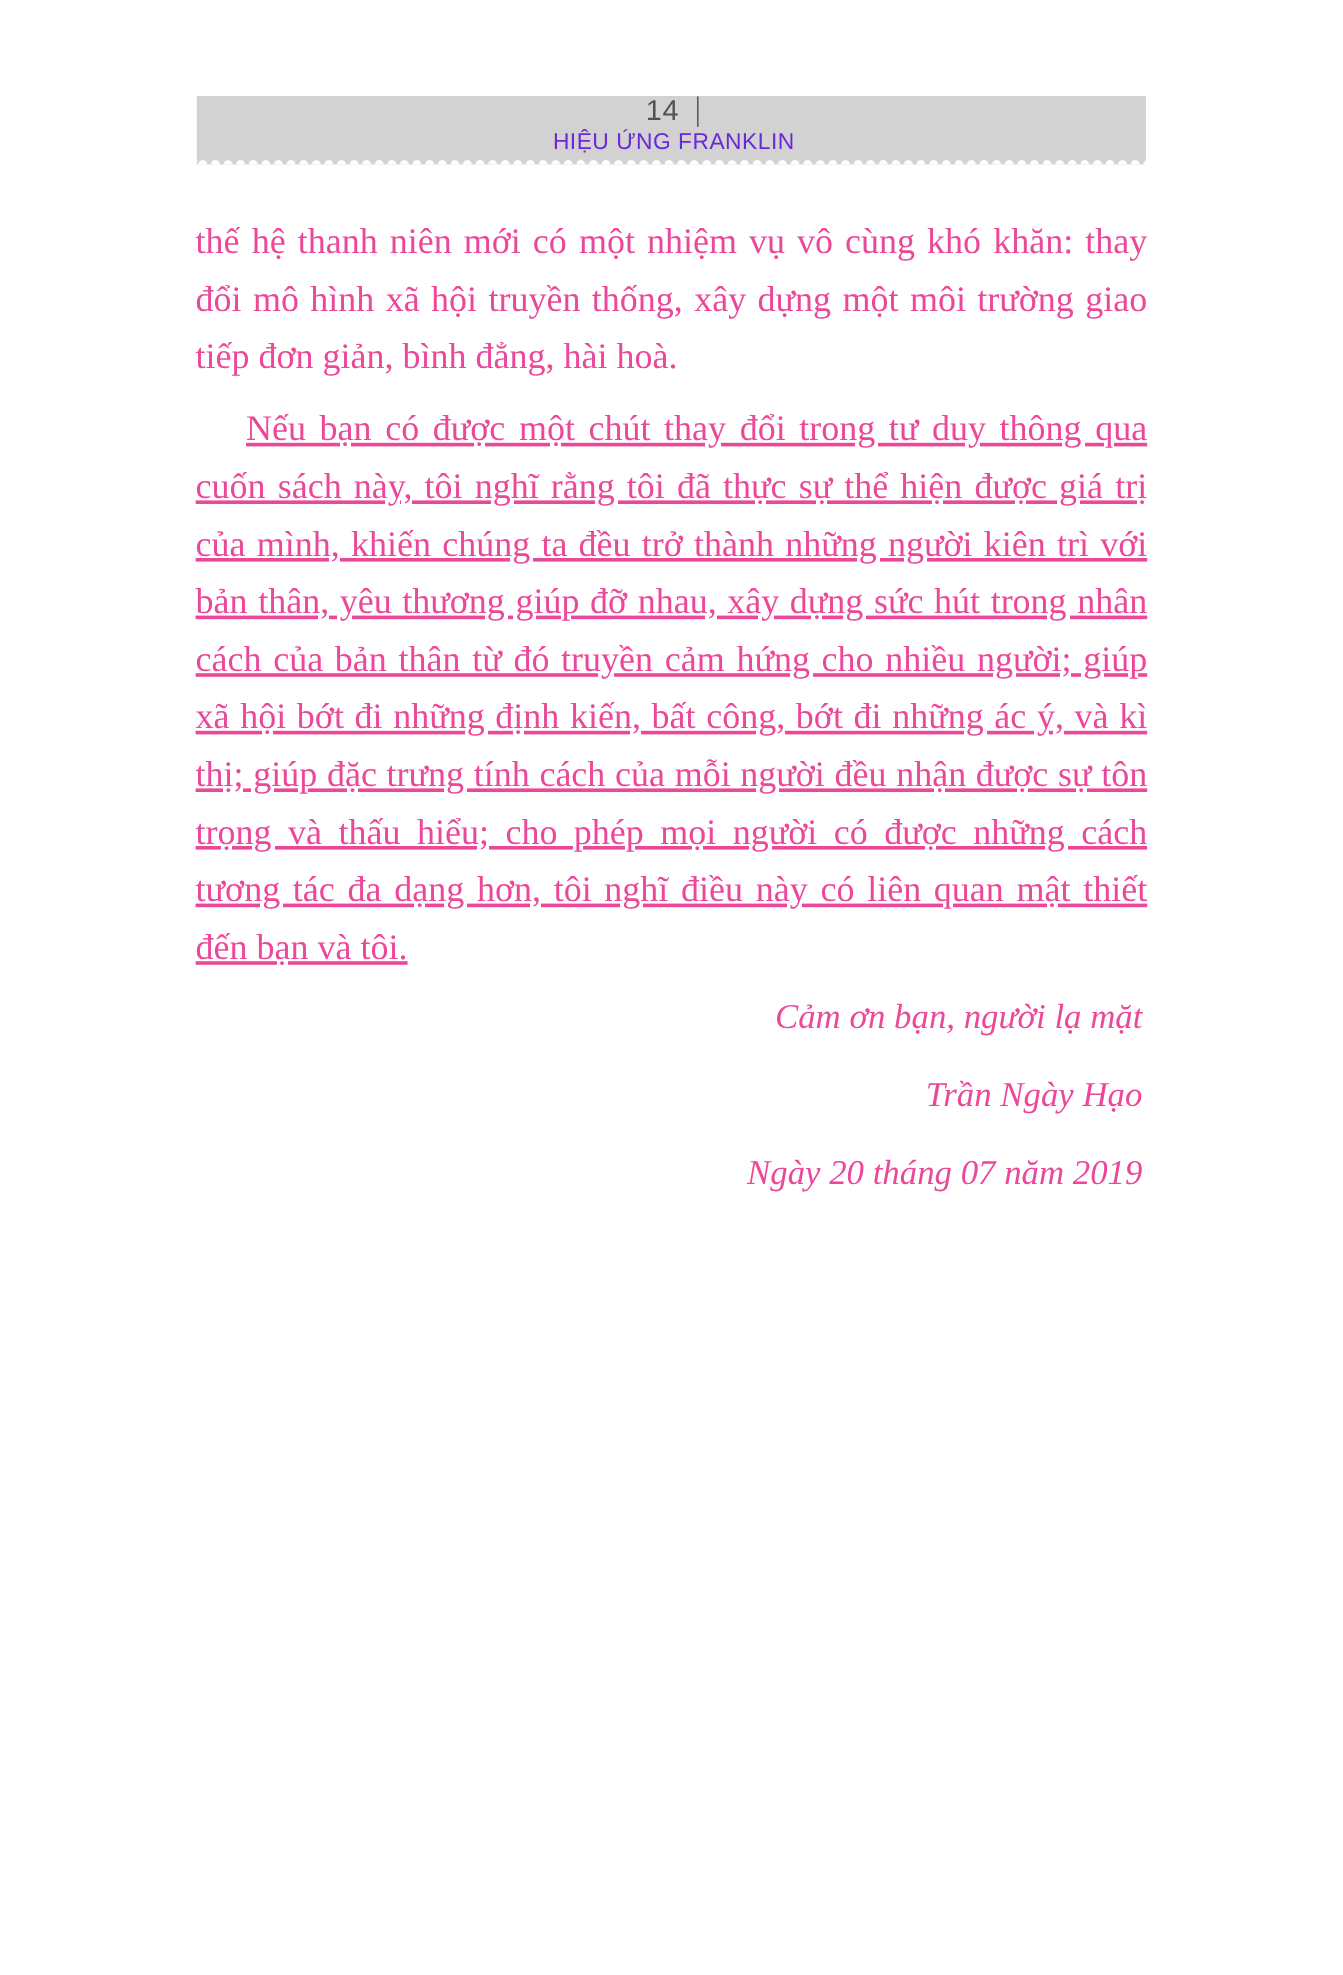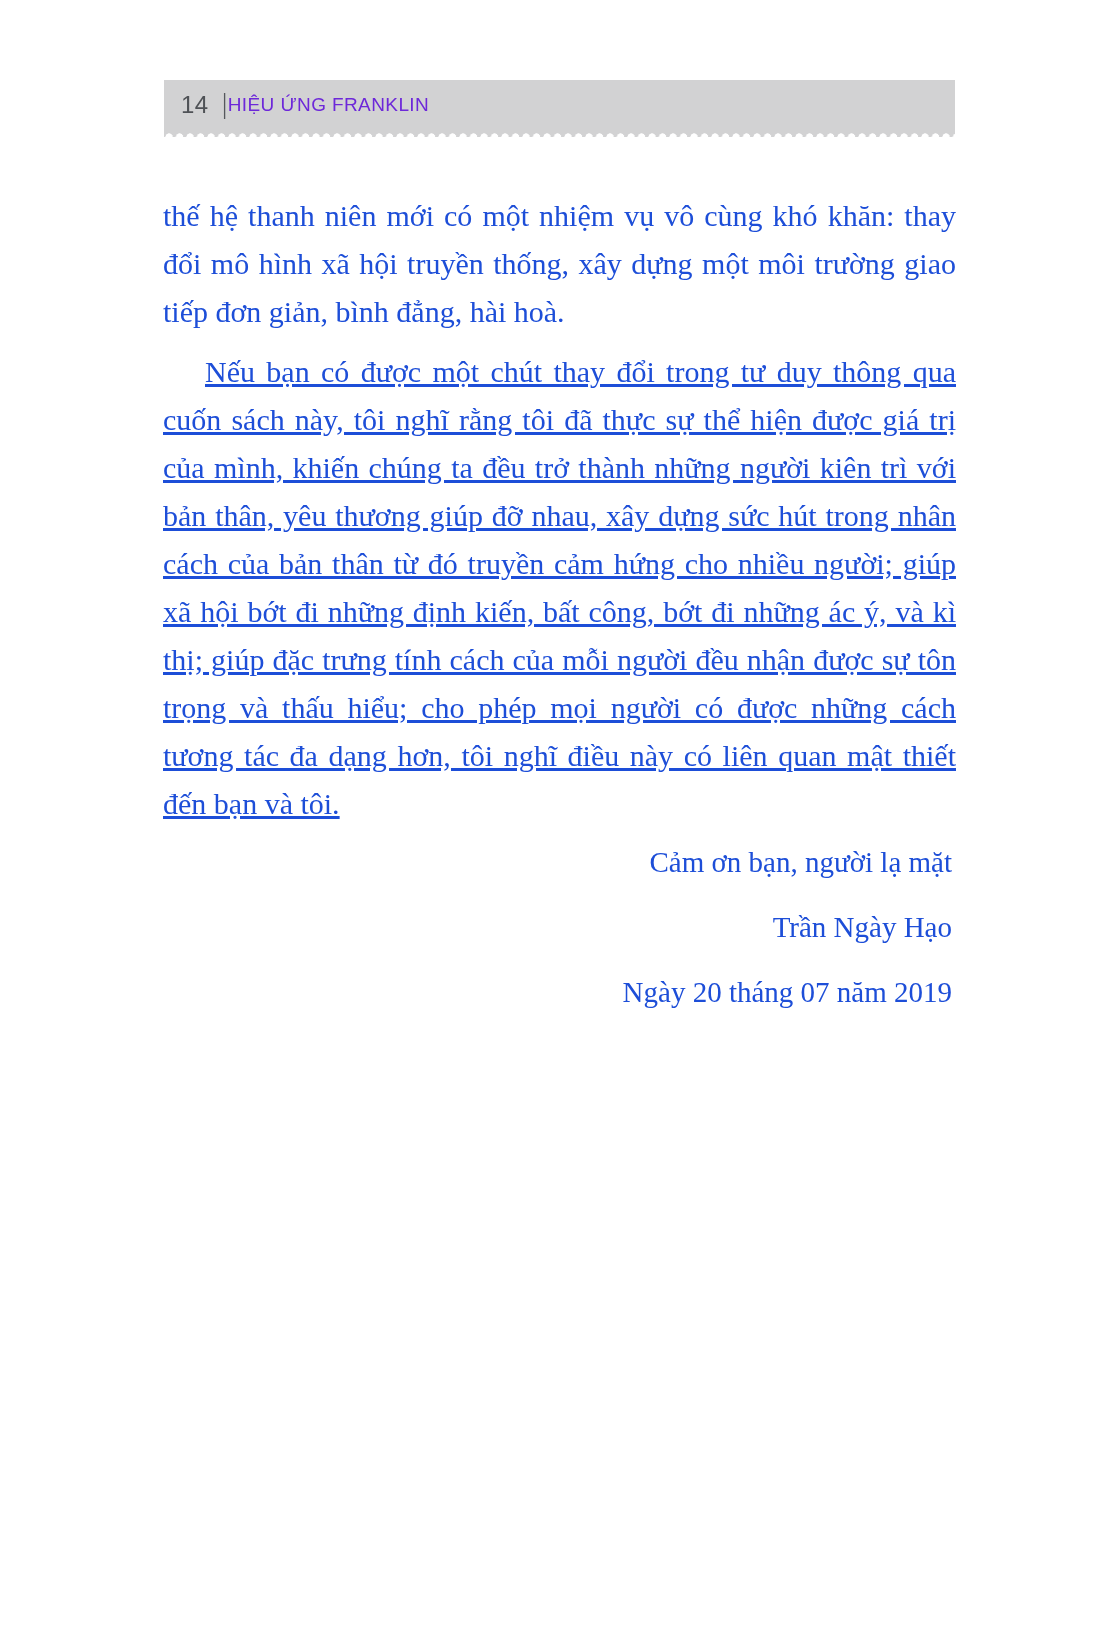--- a/index.html
+++ b/index.html
@@ -19,23 +19,24 @@
   .header-bar {
     position: absolute;
     left: 164px;
     top: 80px;
     width: 791px;
     height: 50px;
     background: #d2d2d3;
     box-sizing: border-box;
     display: flex;
     align-items: center;
-    justify-content: flex-start;
+    justify-content: flex-end;
     padding: 0 13px 0 17px;
     font-family: "Liberation Sans", "DejaVu Sans", sans-serif;
+    flex-direction: column;
   }
   .header-left {
     display: flex;
     align-items: center;
     color: #4f5256;
   }
   .page-number {
     font-size: 24px;
     letter-spacing: 0.5px;
   }
@@ -60,42 +61,43 @@
     height: 7px;
     background-image: radial-gradient(circle at 5px 7px, #ffffff 3.4px, #d2d2d3 3.9px);
     background-size: 10.5px 7px;
     background-repeat: repeat-x;
   }
 
   
   .body-text {
     position: absolute;
     left: 163px;
-    top: 192px;
+    top: 178px;
     width: 793px;
     font-family: "Liberation Serif", "DejaVu Serif", serif;
     font-size: 30px;
     line-height: 48px;
-    color: #1d4ed8;
+    color: #ec4899;
   }
   .body-text p {
     margin: 0;
     text-align: justify;
   }
   .para-indent {
     margin-top: 12px !important;
     text-indent: 42px;
     text-decoration: underline;
   }
 
   
   .signature-block {
     margin-top: 10px;
     padding-right: 4px;
     text-align: right;
+    font-style: italic;
     font-size: 29px;
   }
   .signature-block p {
     margin: 0 0 17px 0;
     text-align: right;
     line-height: 48px;
   }
 </style>
 </head>
 <body>

